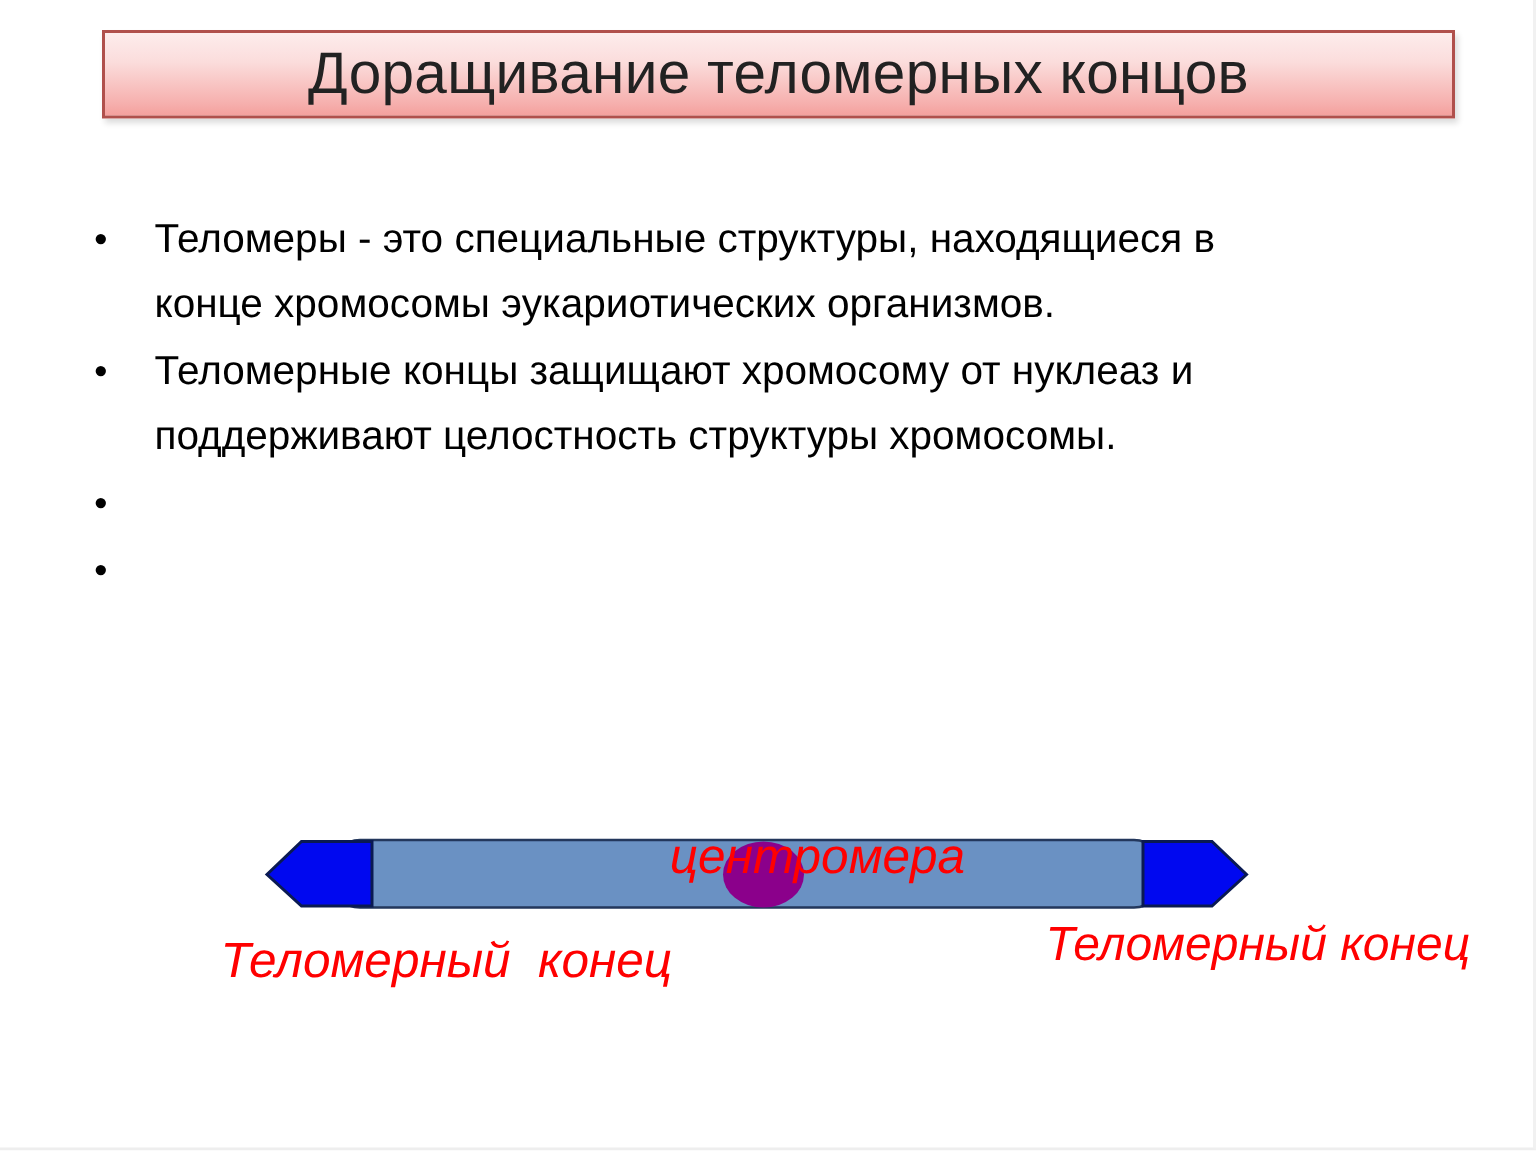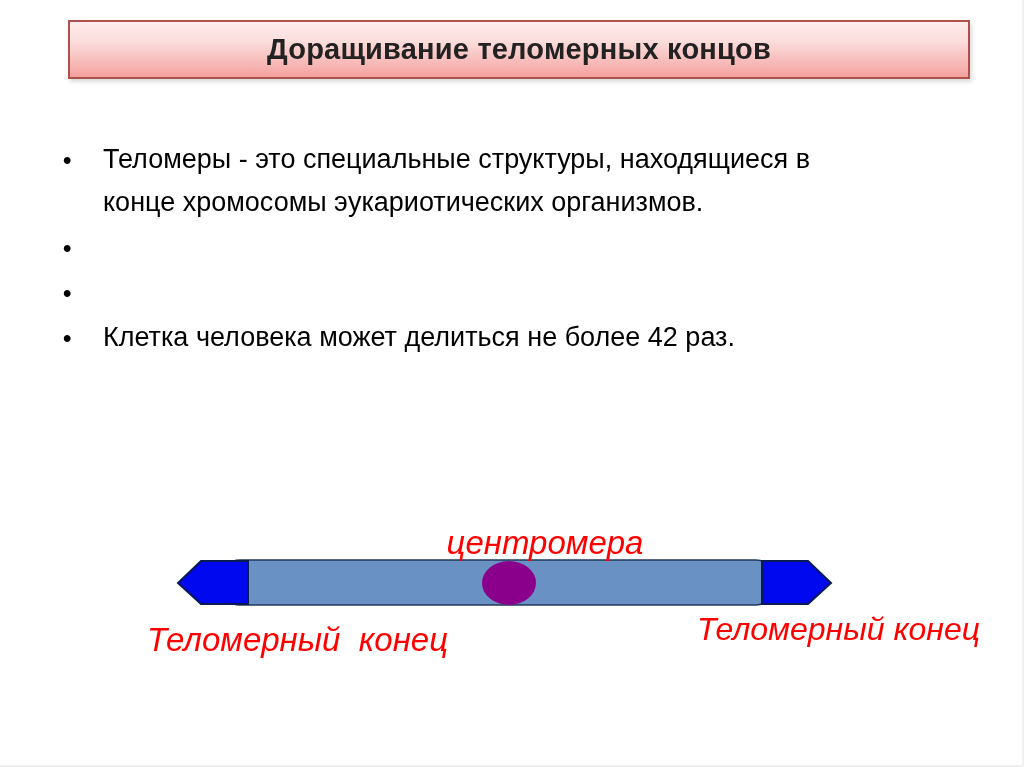--- a/index.html
+++ b/index.html
@@ -28,22 +28,22 @@
     height: 59px;
     box-sizing: border-box;
     border: 2px solid #b0504c;
     background: linear-gradient(to bottom, #fdecec 0%, #fbdddc 35%, #f6b0ae 85%, #f4a09d 100%);
     box-shadow: 2px 3px 4px rgba(0,0,0,0.14);
     display: flex;
     align-items: center;
     justify-content: center;
   }
   .title-banner .title-text {
-    font-size: 29px;
-    font-weight: 700;
+    font-size: 39px;
+    font-weight: 400;
     color: #222222;
     letter-spacing: 0.2px;
   }
 
   
   .bullets {
     position: absolute;
     left: 63px;
     top: 138px;
     width: 895px;
@@ -79,21 +79,21 @@
     pointer-events: none;
   }
   .diagram-label {
     position: absolute;
     color: #ff0000;
     font-style: italic;
     font-family: "Liberation Sans", sans-serif;
   }
   .label-centromere {
     left: 430px;
-    top: 524px;
+    top: 552px;
     width: 230px;
     text-align: center;
     font-size: 33px;
   }
   .label-telomere-left {
     left: 147px;
     top: 621px;
     font-size: 33px;
     white-space: pre;
   }
@@ -116,29 +116,30 @@
   <div class="bullets">
 
     <div class="bullet-item">
       <span class="bullet-marker">•</span>
       <span class="bullet-text">Теломеры - это специальные структуры, находящиеся в
 конце хромосомы эукариотических организмов.</span>
     </div>
 
     <div class="bullet-item">
       <span class="bullet-marker">•</span>
+      <span class="bullet-text">Теломерные концы защищают хромосому от нуклеаз и
+поддерживают целостность структуры хромосомы.</span>
     </div>
 
     <div class="bullet-item">
       <span class="bullet-marker">•</span>
     </div>
 
     <div class="bullet-item">
       <span class="bullet-marker">•</span>
-      <span class="bullet-text">Клетка человека может делиться не более 42 раз.</span>
     </div>
 
   </div>
 
   <svg class="diagram-svg" viewBox="0 0 1024 767">
 
     <path d="M 240 560 L 756 560 Q 772 560 772 582.5 Q 772 605 756 605 L 240 605
              Q 224 605 224 582.5 Q 224 560 240 560 Z" fill="#6a91c3" stroke="#23375c" stroke-width="1.6"></path>
 
     <path d="M 248 561 L 201 561 L 178 583 L 201 604 L 248 604 Z" fill="#0008f0" stroke="#0a1a52" stroke-width="2"></path>

